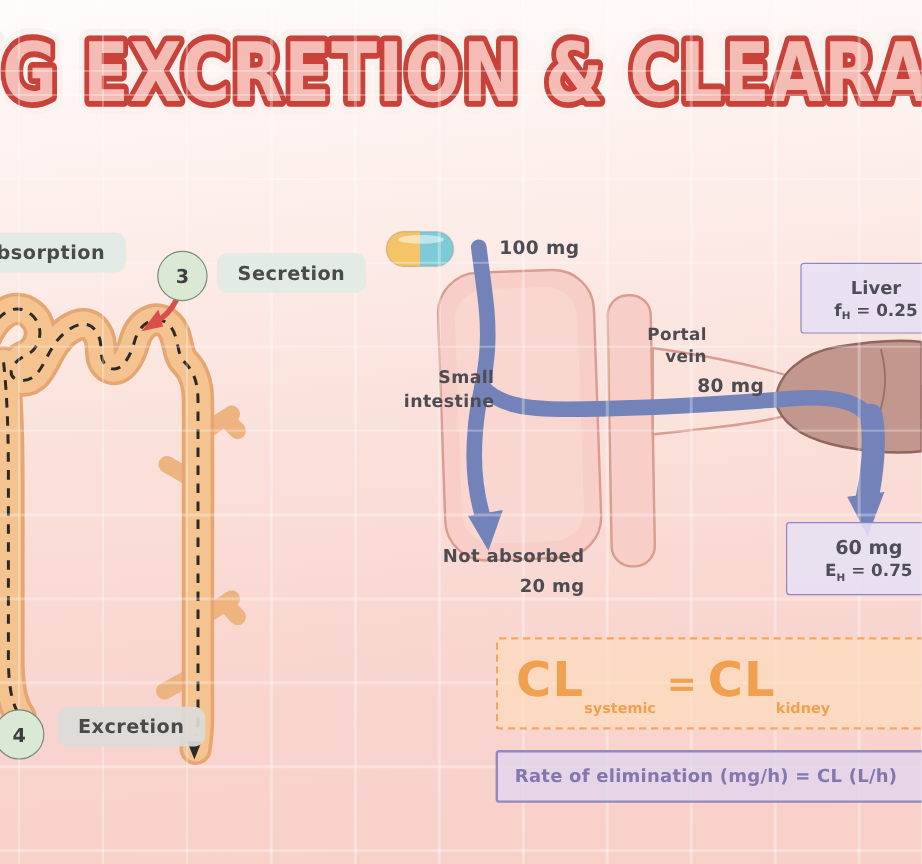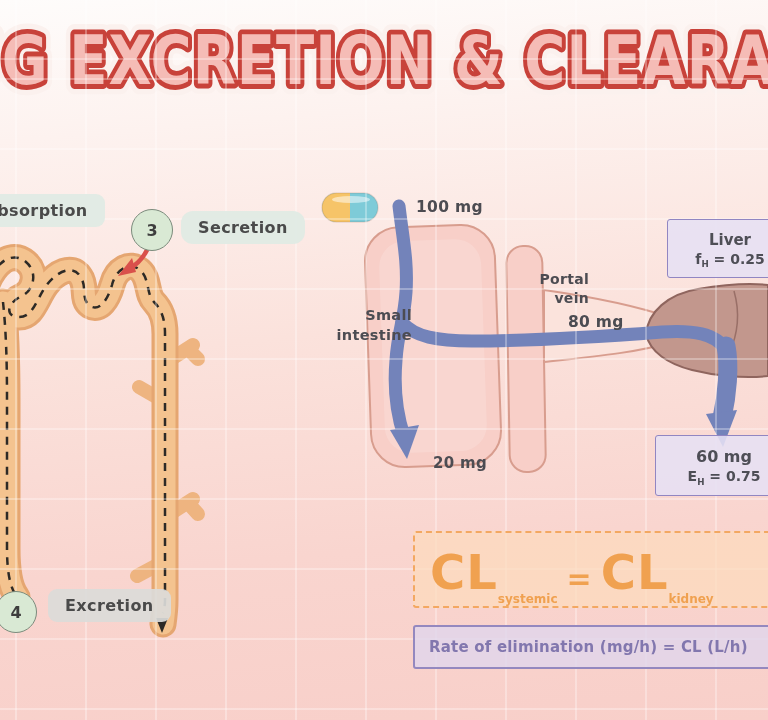--- a/index.html
+++ b/index.html
@@ -37,21 +37,21 @@
   }
   .lav-box .l1{font-size:15px;font-weight:700;}
   .lav-box .l2{font-size:14px;font-weight:700;}
   .sub{font-size:.62em;position:relative;top:.45em;}
   .formula-box{
     left:413px;top:531px;width:372px;height:77px;
     background:rgba(252,219,189,.72);border:2.5px dashed #f3a862;border-radius:3px;
     box-sizing:border-box;color:#f0a150;white-space:nowrap;
     padding:11px 0 0 15px;
   }
-  .formula-box .cl{font-size:48px;font-weight:800;letter-spacing:1px;}
+  .formula-box .cl{font-size:40px;font-weight:800;letter-spacing:1px;}
   .formula-box .fsub{font-size:12px;font-weight:700;position:relative;top:14px;}
   .formula-box .fop{font-size:30px;font-weight:800;margin:0 9px;}
   .rate-box{
     left:413px;top:625px;width:372px;height:44px;
     background:rgba(223,214,237,.78);border:2px solid #9488bf;border-radius:3px;
     box-sizing:border-box;white-space:nowrap;
     padding:11px 0 0 14px;font-size:15px;font-weight:700;color:#8277ae;letter-spacing:.2px;
   }
 </style>
 </head>
@@ -114,41 +114,42 @@
     <ellipse cx="351" cy="199.5" rx="19" ry="3.6" fill="rgba(255,255,255,0.5)"></ellipse>
   </g>
 </svg>
 
 <div class="grid-overlay"></div>
 
 <div class="ov tag tag-green" style="left:-55px;top:194px;">Reabsorption</div>
 
 <div class="ov step-circle" style="left:131px;top:209px;">3</div>
 
-<div class="ov tag tag-green" style="left:181px;top:211px;border-radius:12px;">Secretion</div>
+<div class="ov tag tag-green" style="left:181px;top:211px;">Secretion</div>
 
 <div class="ov step-circle" style="left:-5px;top:591px;">4</div>
 
 <div class="ov tag tag-gray" style="left:48px;top:589px;">Excretion</div>
 
 <div class="ov annot" style="left:383px;top:198px;font-size:15.5px;margin-left:33px;">100 mg</div>
 
 <div class="ov annot annot-center" style="left:312px;top:305px;width:100px;font-size:14.5px;line-height:20px;">
   <div>Small</div>
   <div>intestine</div>
 </div>
 
 <div class="ov annot annot-center" style="left:509px;top:270px;width:80px;font-size:14px;line-height:19px;">
   <div>Portal</div>
   <div>vein</div>
 </div>
 
-<div class="ov annot" style="left:568px;top:313px;font-size:15.5px;">80 mg</div>
+<div class="ov annot" style="left:581px;top:313px;font-size:15.5px;">80 mg</div>
 
 <div class="ov annot annot-center" style="left:337px;top:451px;width:150px;font-size:15px;line-height:25px;">
+  <div>Not absorbed</div>
   <div>20 mg</div>
 </div>
 
 <div class="ov lav-box" style="left:667px;top:219px;width:126px;height:59px;">
   <div class="l1">Liver</div>
   <div class="l2"><span>f</span><span class="sub">H</span>&nbsp;<span>= 0.25</span></div>
 </div>
 
 <div class="ov lav-box" style="left:655px;top:435px;width:138px;height:61px;">
   <div class="l1" style="font-size:16px;">60 mg</div>

